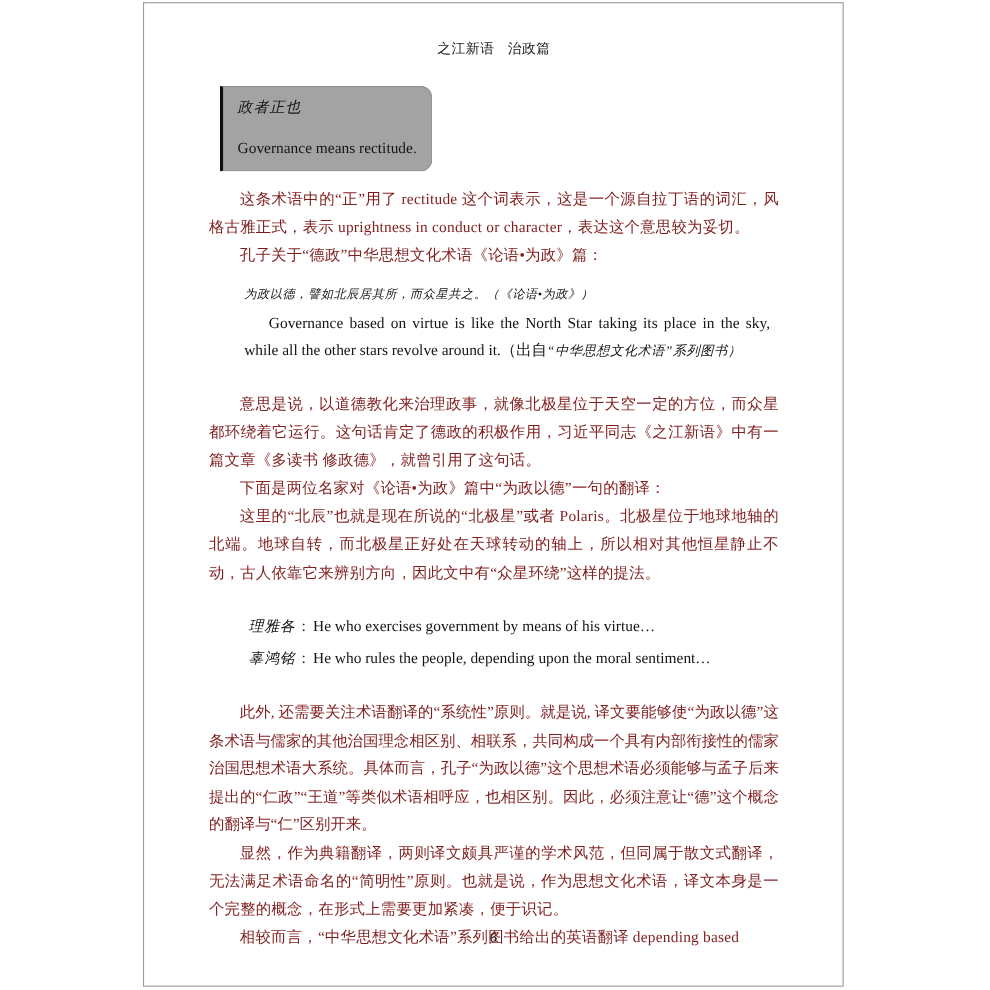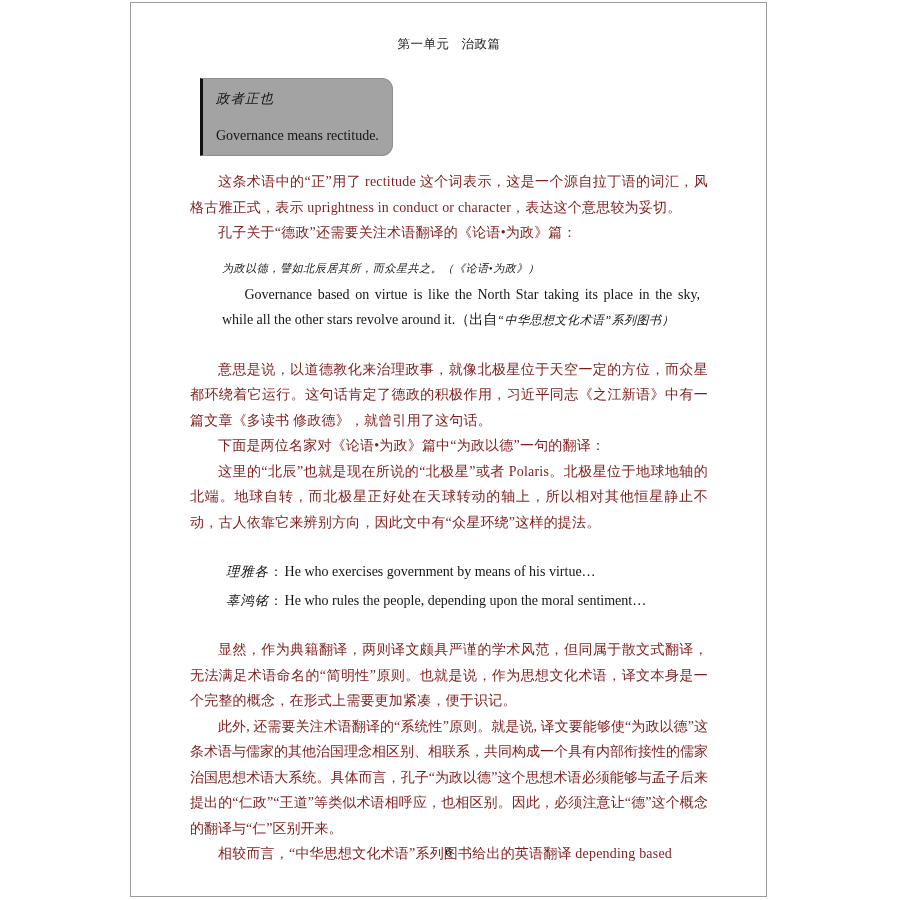--- a/index.html
+++ b/index.html
@@ -176,33 +176,33 @@
     font-family: "Liberation Serif", serif;
   }
 </style>
 </head>
 <body>
 
 <div id="page-sheet">
   <div id="page-inner">
 
     <div class="running-head">
-      <span>第一单元</span><span class="gap"></span><span>治政篇</span>
+      <span>之江新语</span><span class="gap"></span><span>治政篇</span>
     </div>
 
     <div class="term-box-wrap">
       <div class="term-box">
         <div class="term-cn">政者正也</div>
         <div class="term-en">Governance means rectitude.</div>
       </div>
     </div>
 
     <div class="body-block">
       <p class="para">这条术语中的“正”用了 rectitude 这个词表示，这是一个源自拉丁语的词汇，风格古雅正式，表示 uprightness in conduct or character，表达这个意思较为妥切。</p>
-      <p class="para">孔子关于“德政”还需要关注术语翻译的《论语•为政》篇：</p>
+      <p class="para">孔子关于“德政”中华思想文化术语《论语•为政》篇：</p>
     </div>
 
     <div class="quote-block">
       <p class="quote-cn">为政以德，譬如北辰居其所，而众星共之。（《论语•为政》）</p>
       <p class="quote-en"><span>Governance based on virtue is like the North Star taking its place in the sky, while all the other stars revolve around it.（出自</span><span class="cn-inline">“中华思想文化术语”系列图书</span><span class="cn-inline">）</span></p>
     </div>
 
     <div class="gap-md"></div>
 
     <div class="body-block">
@@ -212,21 +212,21 @@
     </div>
 
     <div class="translations">
       <p class="trans-line"><span class="trans-name">理雅各</span><span class="trans-sep">：</span><span class="trans-text">He who exercises government by means of his virtue…</span></p>
       <p class="trans-line"><span class="trans-name">辜鸿铭</span><span class="trans-sep">：</span><span class="trans-text">He who rules the people, depending upon the moral sentiment…</span></p>
     </div>
 
     <div class="gap-sm"></div>
 
     <div class="body-block">
+      <p class="para tight">此外, 还需要关注术语翻译的“系统性”原则。就是说, 译文要能够使“为政以德”这条术语与儒家的其他治国理念相区别、相联系，共同构成一个具有内部衔接性的儒家治国思想术语大系统。具体而言，孔子“为政以德”这个思想术语必须能够与孟子后来提出的“仁政”“王道”等类似术语相呼应，也相区别。因此，必须注意让“德”这个概念的翻译与“仁”区别开来。</p>
       <p class="para">显然，作为典籍翻译，两则译文颇具严谨的学术风范，但同属于散文式翻译，无法满足术语命名的“简明性”原则。也就是说，作为思想文化术语，译文本身是一个完整的概念，在形式上需要更加紧凑，便于识记。</p>
-      <p class="para tight">此外, 还需要关注术语翻译的“系统性”原则。就是说, 译文要能够使“为政以德”这条术语与儒家的其他治国理念相区别、相联系，共同构成一个具有内部衔接性的儒家治国思想术语大系统。具体而言，孔子“为政以德”这个思想术语必须能够与孟子后来提出的“仁政”“王道”等类似术语相呼应，也相区别。因此，必须注意让“德”这个概念的翻译与“仁”区别开来。</p>
       <p class="para">相较而言，“中华思想文化术语”系列图书给出的英语翻译 depending based</p>
     </div>
 
   </div>
 
   <div class="folio">6</div>
 </div>
 
 </body></html>

